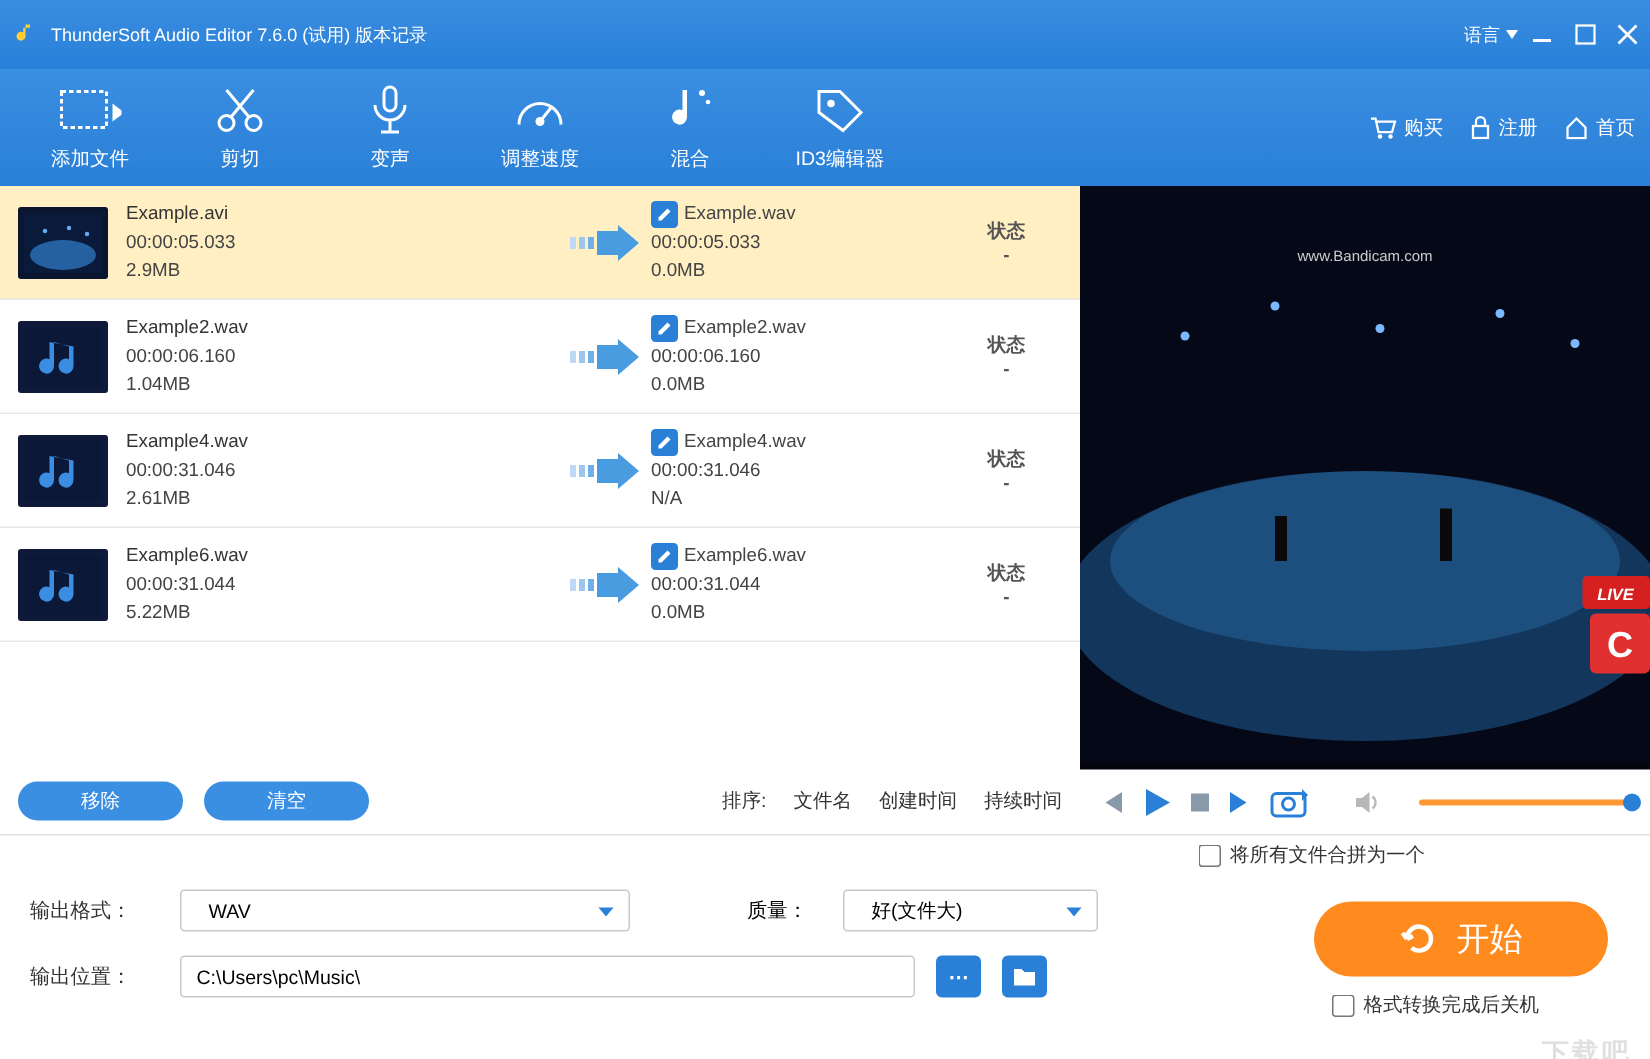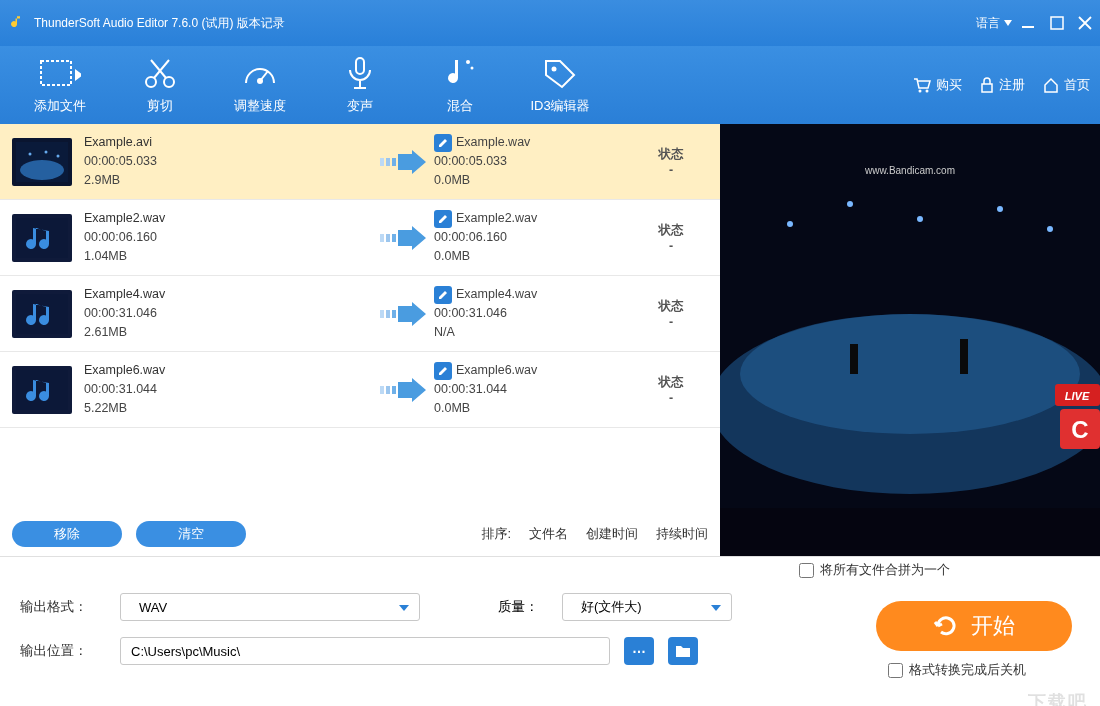--- a/index.html
+++ b/index.html
@@ -30,21 +30,21 @@
 .out-info { width: 200px; font-size: 12.5px; color: #444; line-height: 1.5; }
 .out-info .ohead { display: flex; align-items: center; gap: 4px; }
 .status { flex: 1; text-align: center; font-size: 12.5px; color: #555; font-weight: bold; }
 .edit-icon { width: 18px; height: 18px; background: #2a80d6; border-radius: 3px; display: inline-flex; align-items: center; justify-content: center; }
 
 .list-actions { height: 44px; display: flex; align-items: center; padding: 0 12px; gap: 14px; }
 .pill-btn { width: 110px; height: 26px; background: #3a8fe2; color: #fff; border: none; border-radius: 13px; font-size: 13px; cursor: pointer; }
 .sort-row { margin-left: auto; display: flex; gap: 18px; font-size: 13px; align-items: center; color: #333; }
 .sort-row span { cursor: pointer; }
 
-.preview { width: 380px; background: #fff; display: flex; flex-direction: row; }
+.preview { width: 380px; background: #fff; display: flex; flex-direction: column; }
 .video { flex: 1; background: #050510; position: relative; }
 .vcontrols { height: 48px; display: flex; align-items: center; padding: 0 12px; gap: 10px; }
 .pc-btn { cursor: pointer; color: #2a80d6; }
 .vol-slider { flex: 1; height: 4px; background: #ff9933; border-radius: 2px; margin-left: 14px; position: relative; }
 .vol-slider::after { content: ''; position: absolute; right: -6px; top: -4px; width: 12px; height: 12px; background: #2a80d6; border-radius: 50%; }
 
 .bottom { height: 166px; border-top: 1px solid #e0e0e0; padding: 14px 20px; display: flex; flex-direction: column; gap: 16px; position: relative; }
 .opt-row { display: flex; align-items: center; gap: 14px; font-size: 13.5px; }
 .opt-label { width: 86px; color: #333; }
 .select { height: 28px; border: 1px solid #c8c8c8; border-radius: 3px; padding: 0 28px 0 18px; font-size: 13px; background: #fff; position: relative; display: flex; align-items: center; cursor: pointer; }
@@ -100,36 +100,36 @@
         <svg width="34" height="34">
           <circle cx="8" cy="26" r="5" fill="none" stroke="#fff" stroke-width="2"></circle>
           <circle cx="26" cy="26" r="5" fill="none" stroke="#fff" stroke-width="2"></circle>
           <path stroke="#fff" stroke-width="2" d="M11 22L26 4M23 22L8 4"></path>
         </svg>
       </div>
     <div>剪切</div>
   </div>
   <div class="tool-item">
     <div class="ticon">
+        <svg width="32" height="34">
+          <rect x="12" y="2" width="8" height="16" rx="4" fill="none" stroke="#fff" stroke-width="2"></rect>
+          <path fill="none" stroke="#fff" stroke-width="2" d="M6 14a10 10 0 0 0 20 0M16 24v8M10 32h12"></path>
+        </svg>
+      </div>
+    <div>变声</div>
+  </div>
+  <div class="tool-item">
+    <div class="ticon">
         <svg width="36" height="32">
           <path fill="none" stroke="#fff" stroke-width="2" d="M4 26a14 14 0 0 1 28 0"></path>
           <circle cx="18" cy="24" r="3" fill="#fff"></circle>
           <path stroke="#fff" stroke-width="2" d="M18 24l8-10"></path>
         </svg>
       </div>
     <div>调整速度</div>
-  </div>
-  <div class="tool-item">
-    <div class="ticon">
-        <svg width="32" height="34">
-          <rect x="12" y="2" width="8" height="16" rx="4" fill="none" stroke="#fff" stroke-width="2"></rect>
-          <path fill="none" stroke="#fff" stroke-width="2" d="M6 14a10 10 0 0 0 20 0M16 24v8M10 32h12"></path>
-        </svg>
-      </div>
-    <div>变声</div>
   </div>
   <div class="tool-item">
     <div class="ticon">
         <svg width="32" height="34">
           <path fill="#fff" d="M14 4v18a5 5 0 1 1-3-4.5V4l14 4-14-4z"></path>
           <circle cx="24" cy="6" r="2" fill="#fff"></circle>
           <circle cx="28" cy="12" r="1.5" fill="#fff"></circle>
         </svg>
       </div>
     <div>混合</div>

